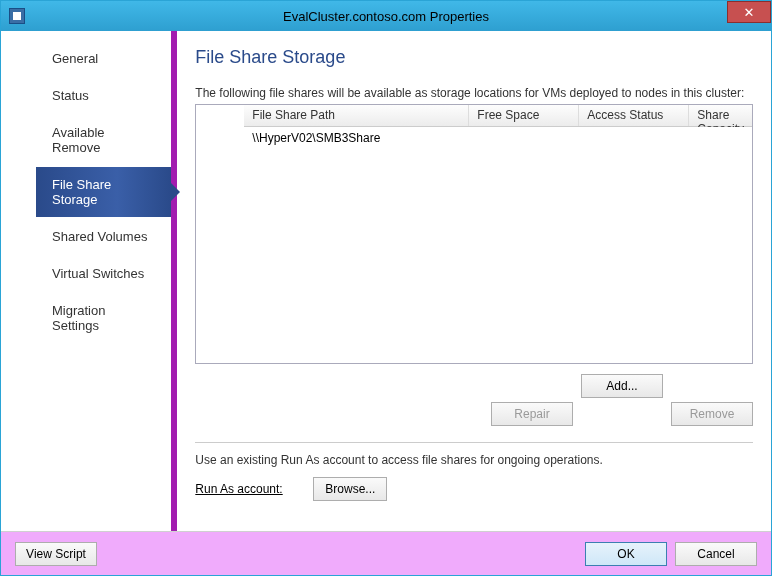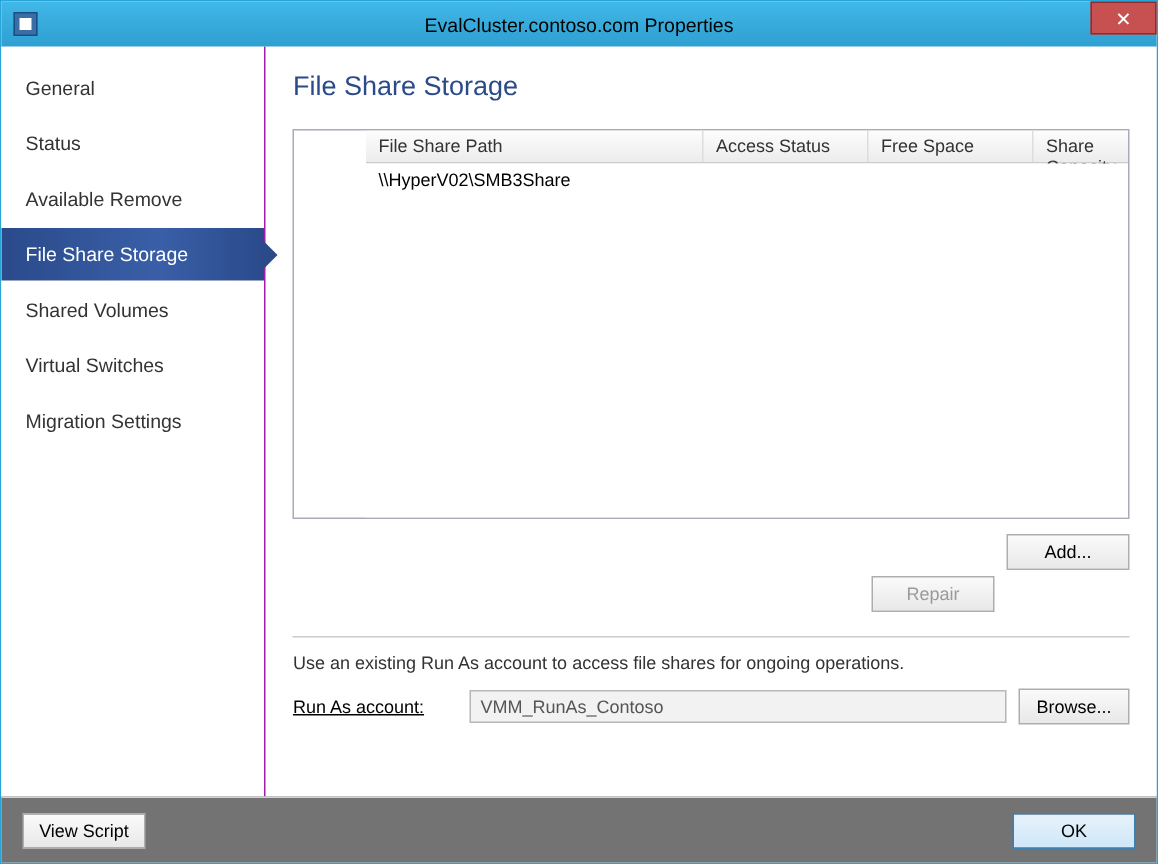--- a/index.html
+++ b/index.html
@@ -59,21 +59,22 @@
   .body {
     flex: 1;
     display: flex;
     background: #fff;
     min-height: 0;
   }
   .sidebar {
     width: 180px;
     background: #fff;
     padding-top: 10px;
-    border-right: 1px solid #a21caf;
+    border-right: 6px solid #a21caf;
+    margin-left: 35px;
   }
   .sidebar-item {
     padding: 10px 16px;
     font-size: 13px;
     color: #333;
     cursor: pointer;
     margin-bottom: 2px;
     position: relative;
   }
   .sidebar-item.active {
@@ -184,21 +185,21 @@
     border: 1px solid #b8b8b8;
     background: #f2f2f2;
     padding: 0 6px;
     font-size: 12px;
     color: #555;
     font-family: inherit;
   }
   .footer {
     height: 44px;
     border-top: 1px solid #d0d0d0;
-    background: #737373;
+    background: #f0abfc;
     display: flex;
     align-items: center;
     padding: 0 14px;
   }
   .footer .spacer { flex: 1; }
   .btn-primary {
     background: linear-gradient(#e6f2fb, #cfe7f8);
     border: 1px solid #3c7fb1;
   }
 </style>
@@ -223,52 +224,54 @@
       <div class="sidebar-item"><span>Status</span></div>
       <div class="sidebar-item"><span>Available Remove</span></div>
       <div class="sidebar-item active"><span>File Share Storage</span></div>
       <div class="sidebar-item"><span>Shared Volumes</span></div>
       <div class="sidebar-item"><span>Virtual Switches</span></div>
       <div class="sidebar-item"><span>Migration Settings</span></div>
     </div>
 
     <div class="main">
       <div class="page-title">File Share Storage</div>
+      <div class="desc">The following file shares will be available as storage locations for VMs deployed to nodes in this cluster:</div>
 
       <div class="table-wrap">
         <div class="table-header">
           <div class="th th-path">File Share Path</div>
+          <div class="th th-free">Free Space</div>
           <div class="th th-access">Access Status</div>
-          <div class="th th-free">Free Space</div>
           <div class="th th-total">Share Capacity</div>
         </div>
         <div class="table-body">
           <div class="tr">
             <div class="td th-path">\\HyperV02\SMB3Share</div>
             <div class="td th-access"></div>
             <div class="td th-free"></div>
             <div class="td th-total"></div>
           </div>
         </div>
       </div>
 
       <div class="btn-row">
         <button class="btn" disabled="">Repair</button>
         <button class="btn">Add...</button>
+        <button class="btn" disabled="">Remove</button>
       </div>
 
       <div class="separator"></div>
 
       <div class="desc">Use an existing Run As account to access file shares for ongoing operations.</div>
       <div class="runas-row">
         <div class="runas-label">Run As account:</div>
-        <input class="runas-input" readonly="" value="VMM_RunAs_Contoso" style="">
         <button class="btn" style="min-width:74px">Browse...</button>
       </div>
     </div>
   </div>
 
   <div class="footer">
     <button class="btn">View Script</button>
     <div class="spacer"></div>
     <button class="btn btn-primary">OK</button>
+    <button class="btn" style="margin-left:8px">Cancel</button>
   </div>
 </div>
 
 </body></html>

